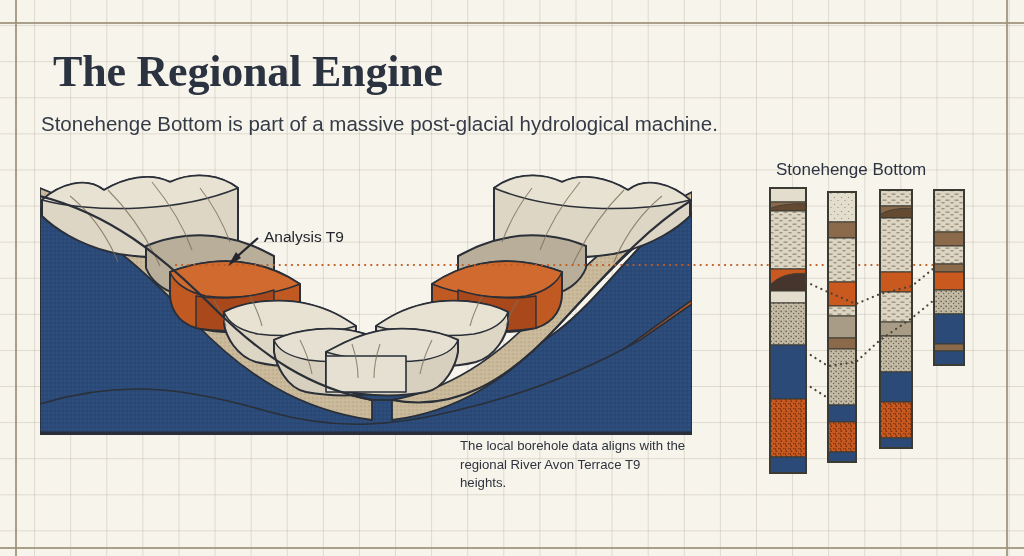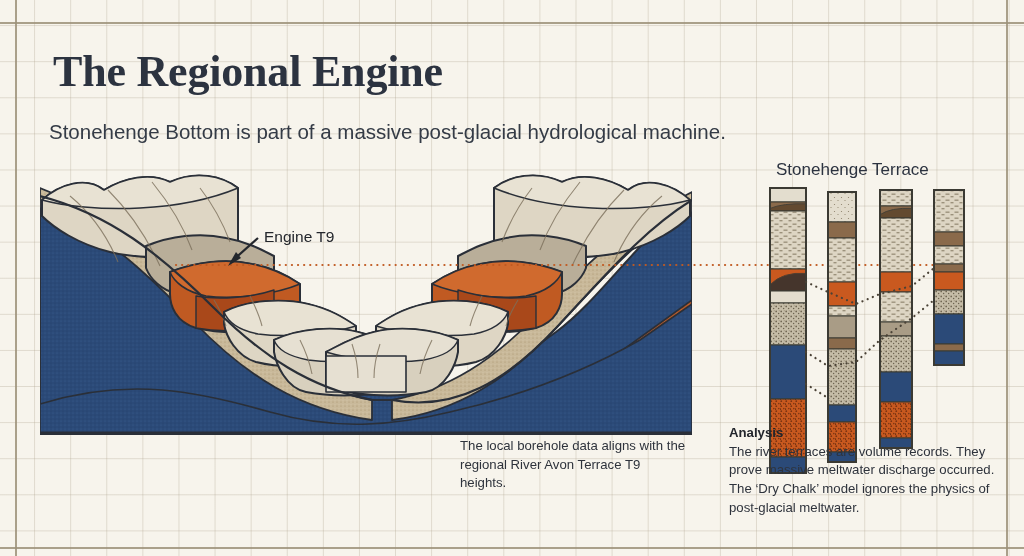--- a/index.html
+++ b/index.html
@@ -26,21 +26,21 @@
 
   #page{position:absolute;inset:0;}
 
   h1#title{
     position:absolute;left:47px;top:42px;margin:6px;
     font-family:"Liberation Serif",serif;
     font-size:44px;font-weight:700;color:#2c3340;
     letter-spacing:-.2px;line-height:1.1;
   }
   p#subtitle{
-    position:absolute;left:41px;top:112px;margin:8px;
+    position:absolute;left:41px;top:112px;margin:0;
     font-size:20.5px;color:#343b46;font-weight:400;
   }
   #bh-title{
     position:absolute;left:776px;top:160px;
     font-size:17px;color:#2c3340;
   }
   #terrace-label{
     position:absolute;left:264px;top:228px;
     font-size:15.5px;color:#23262c;
   }
@@ -187,23 +187,23 @@
                L392,400 C456,412 508,380 558,326 C610,270 644,230 692,200" fill="none" stroke="#2a2f38" stroke-width="2.2"></path>
       <rect x="40" y="432" width="652" height="2.4" fill="#2a2f38"></rect>
     </g>
 
     <line x1="176" y1="265" x2="966" y2="265" stroke="#c05a22" stroke-width="2.2" stroke-linecap="round" stroke-dasharray="0.1 6"></line>
 
     <path d="M258,238 L231,262" stroke="#23262c" stroke-width="2.2" fill="none"></path>
     <path d="M228,266 L241,258 L236,252 Z" fill="#23262c"></path>
   </svg>
 
-  <span id="terrace-label">Engine T9</span>
-
-  <span id="bh-title">Stonehenge Terrace</span>
+  <span id="terrace-label">Analysis T9</span>
+
+  <span id="bh-title">Stonehenge Bottom</span>
 
   <svg class="art" id="borehole-svg" width="1024" height="556">
     <defs>
       <pattern id="bhStipple" width="5" height="5" patternUnits="userSpaceOnUse">
         <rect width="5" height="5" fill="#c6bda8"></rect>
         <circle cx="1.2" cy="1.4" r=".85" fill="#6e6450"></circle>
         <circle cx="3.6" cy="3.4" r=".75" fill="#6e6450"></circle>
         <circle cx="4.2" cy="0.8" r=".5" fill="#8d836c"></circle>
       </pattern>
       <pattern id="bhCoarse" width="5" height="5" patternUnits="userSpaceOnUse">
@@ -282,18 +282,14 @@
 
     <g stroke="#4a4236" stroke-width="2.2" fill="none" stroke-linecap="round" stroke-dasharray="0.1 5.5">
       <path d="M806,282 L828,292 L856,304 L880,294 L912,286 L934,268"></path>
       <path d="M806,352 L828,366 L856,362 L880,340 L912,318 L934,300"></path>
       <path d="M806,384 L828,398"></path>
     </g>
   </svg>
 
   <div id="caption">The local borehole data aligns with the regional River Avon Terrace T9 heights.</div>
 
-  <div id="analysis">
-    <span class="ttl">Analysis</span>
-    <span>The river terraces are volume records. They prove massive meltwater discharge occurred. The ‘Dry Chalk’ model ignores the physics of post-glacial meltwater.</span>
-  </div>
 
 </div>
 
 </body></html>

